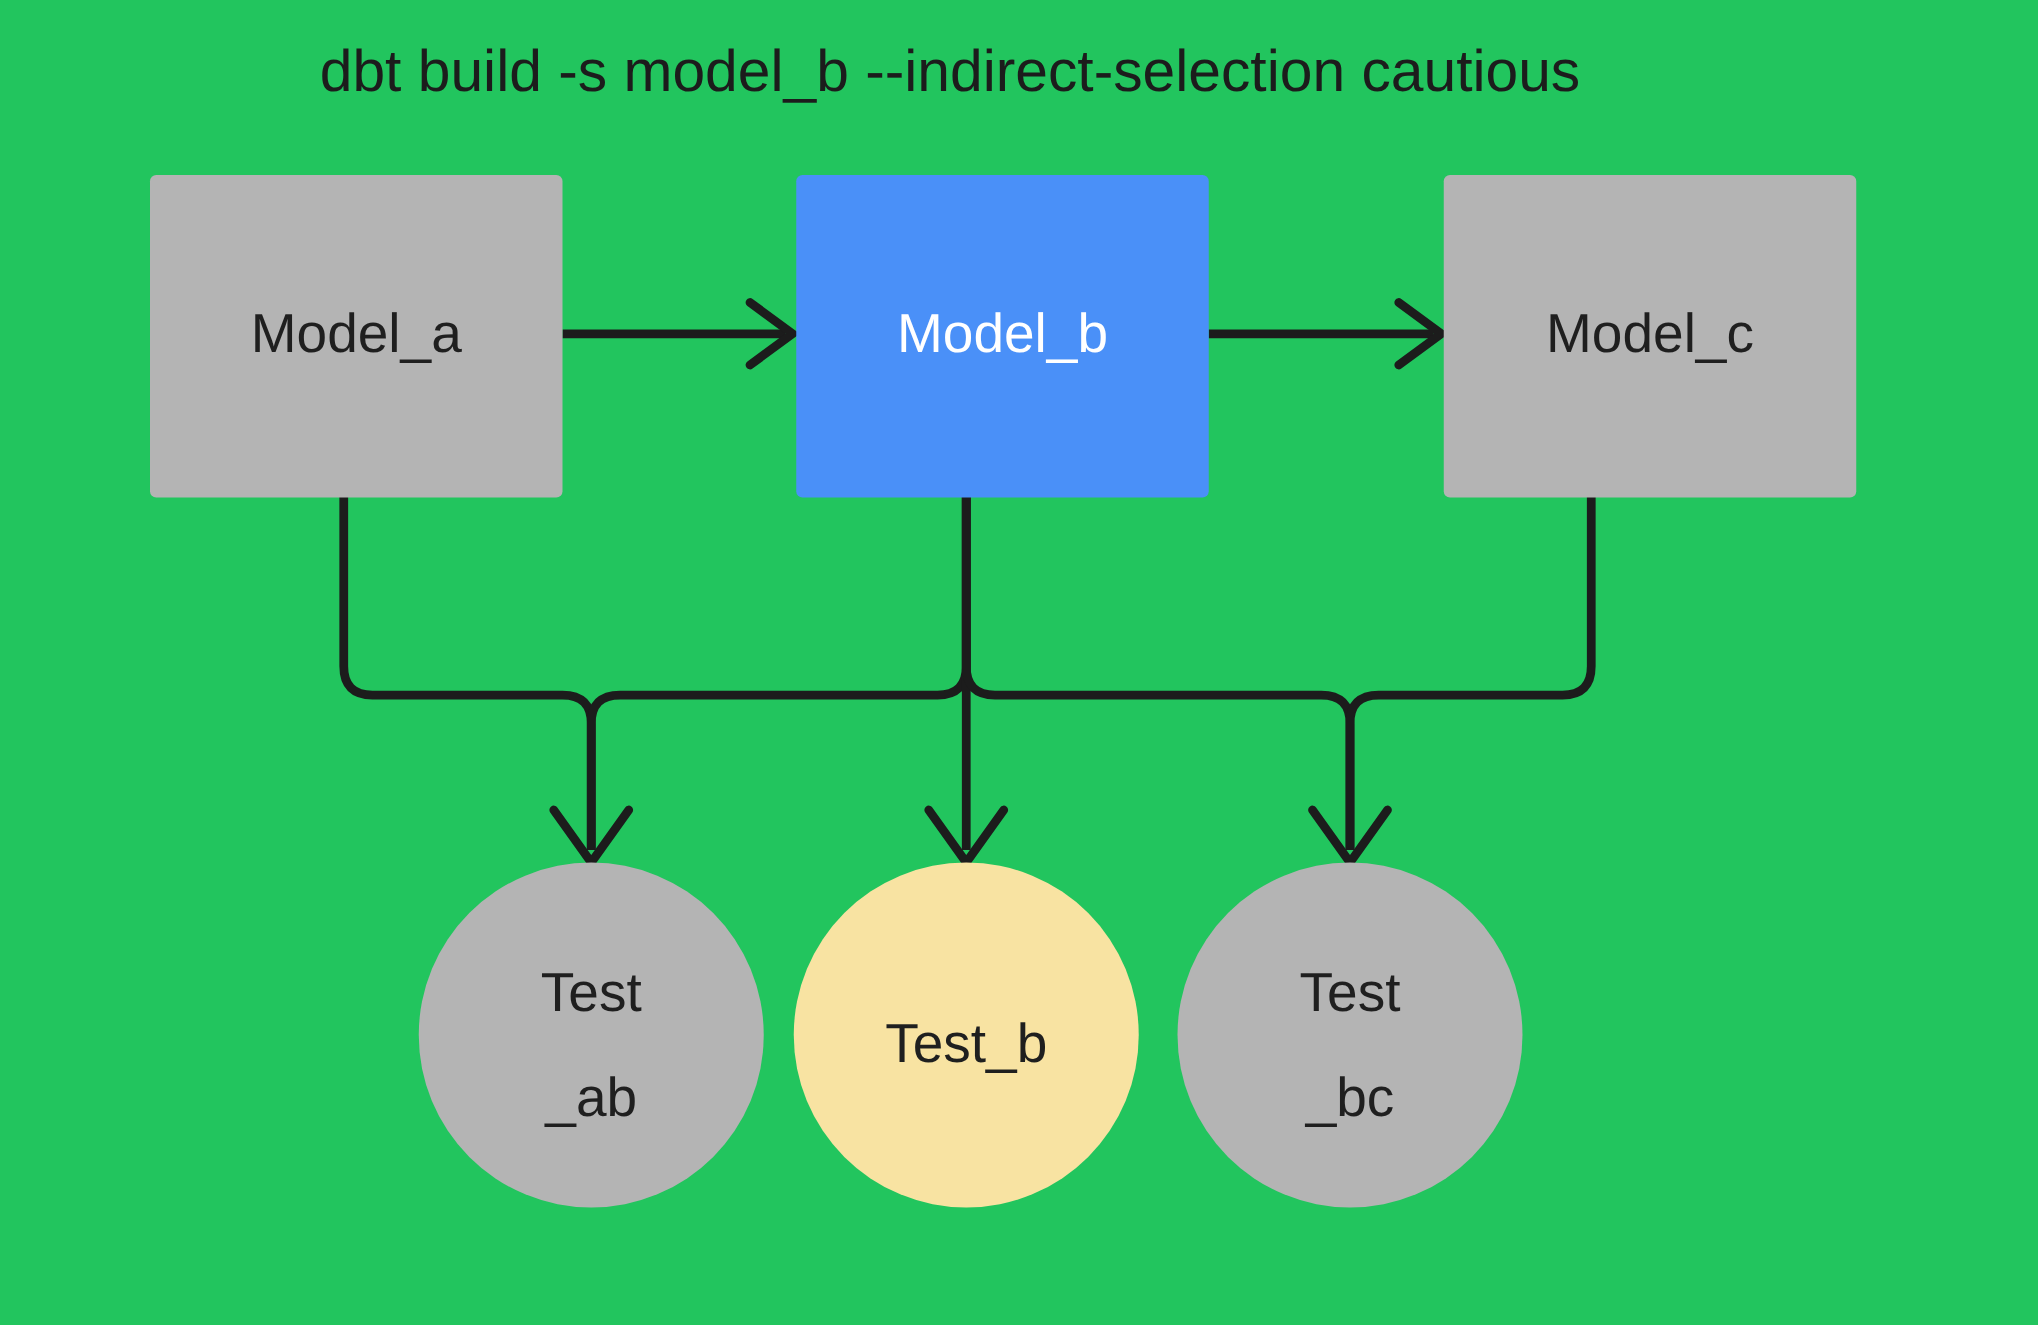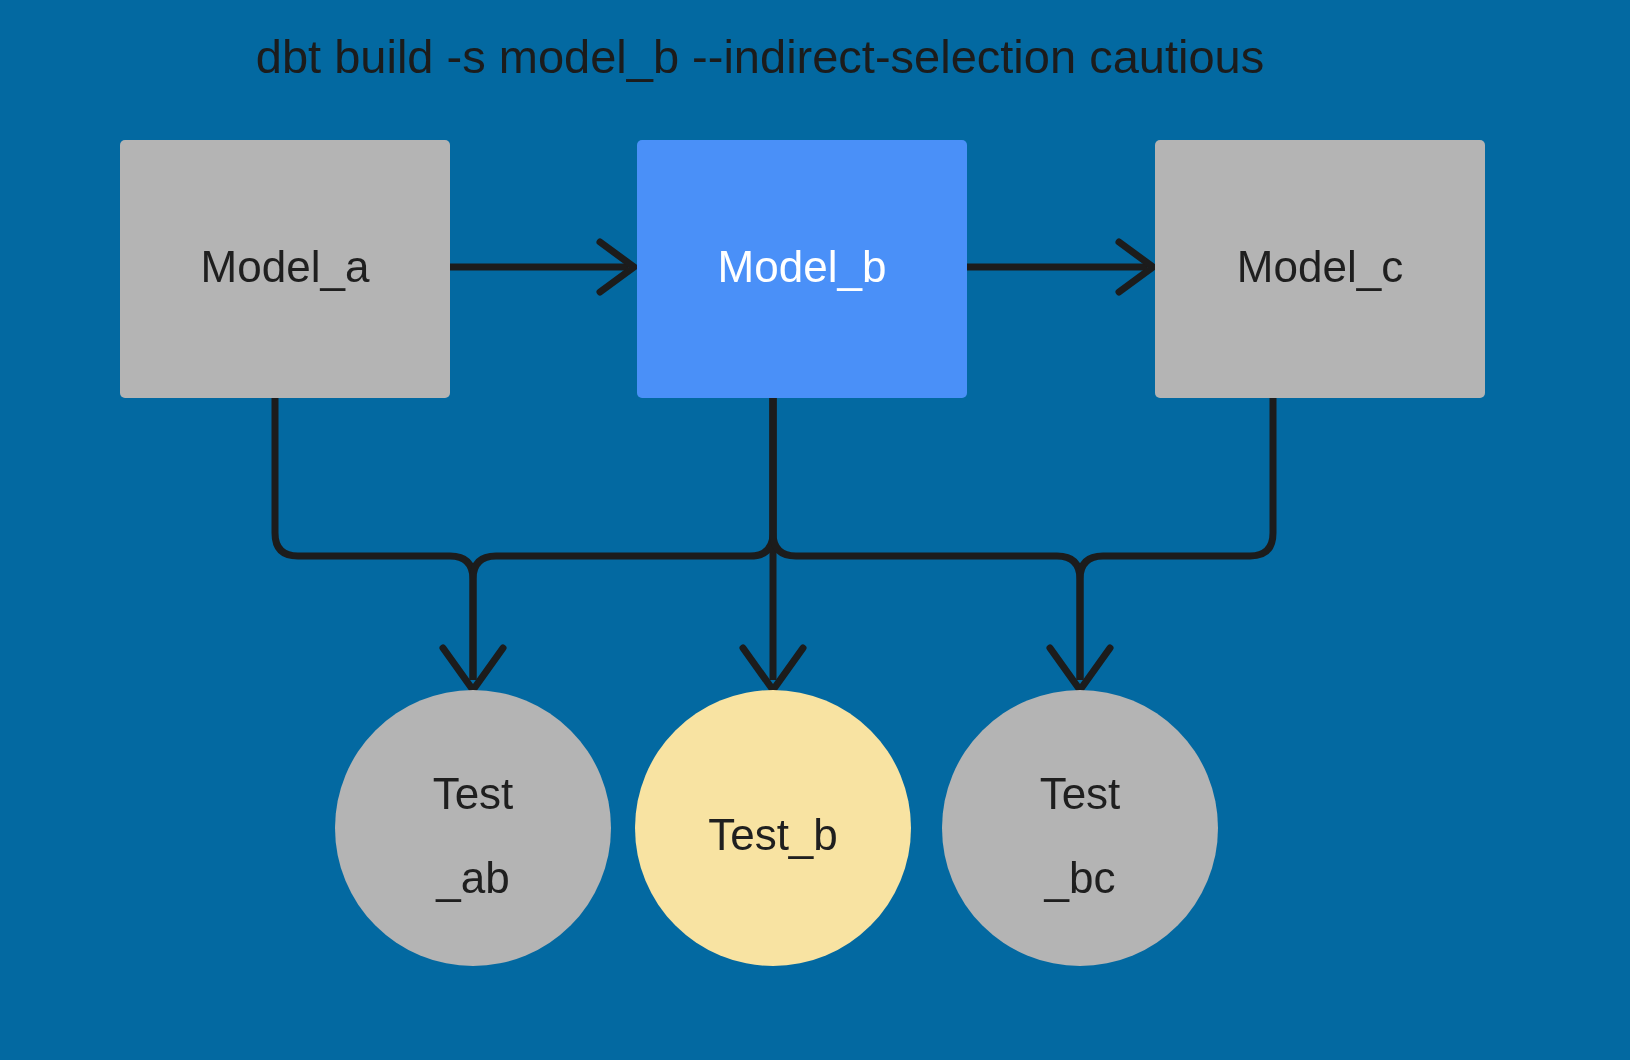--- a/index.html
+++ b/index.html
@@ -10,21 +10,21 @@
   body {
     width: 1630px;
     height: 1060px;
     font-family: "Liberation Sans", sans-serif;
     overflow: hidden;
   }
   #canvas {
     position: relative;
     width: 1630px;
     height: 1060px;
-    background: #0369a1;
+    background: #22c55e;
   }
   svg.diagram {
     position: absolute;
     left: 0;
     top: 0;
     width: 1630px;
     height: 1060px;
     display: block;
   }
   .title-text {

